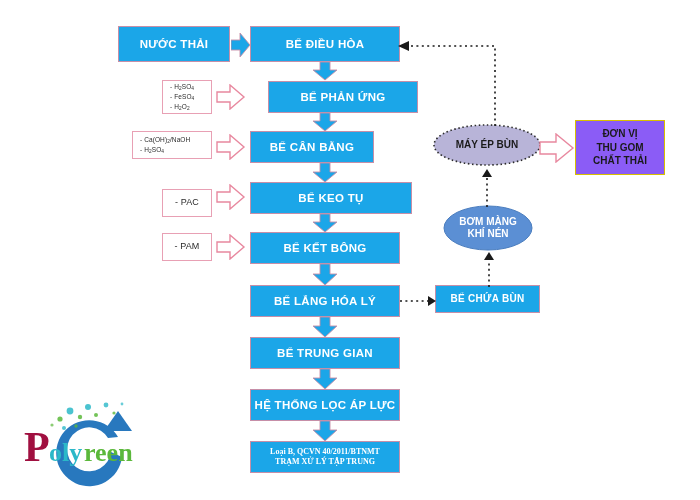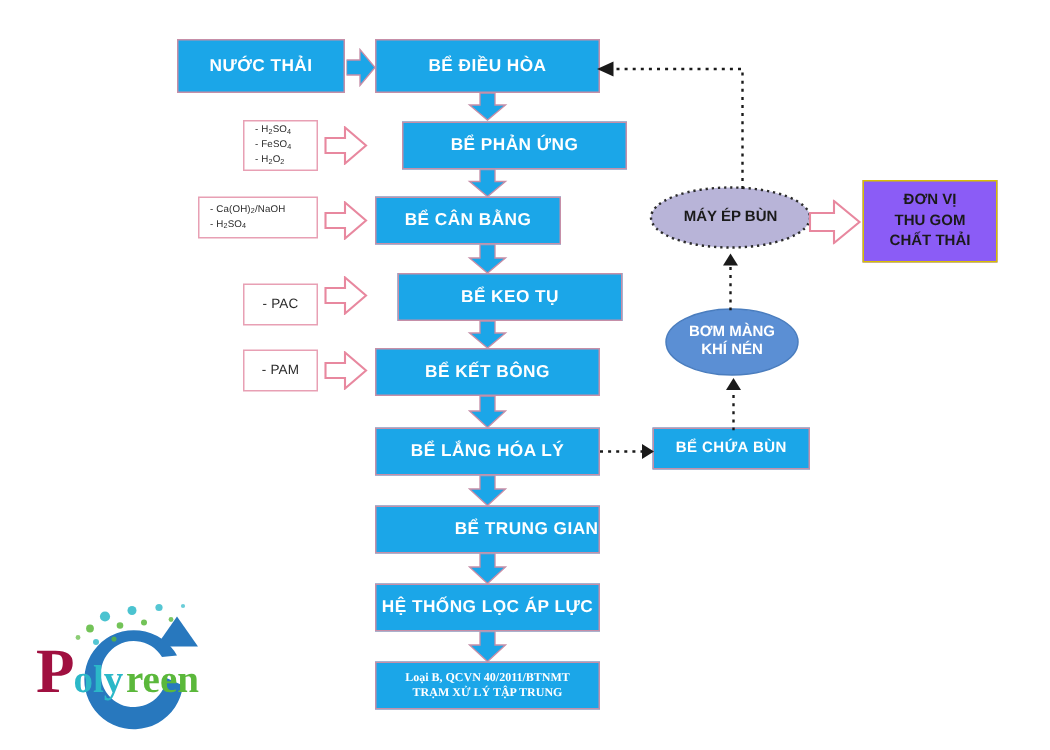--- a/index.html
+++ b/index.html
@@ -114,33 +114,33 @@
   </div>
 
   <div class="proc-box" style="left:250px; top:81px; width:150px; height:32px;margin-left:18px;">
     <span>BỂ PHẢN ỨNG</span>
   </div>
 
   <div class="proc-box" style="left:250px; top:131px; width:124px; height:32px;">
     <span>BỂ CÂN BẰNG</span>
   </div>
 
-  <div class="proc-box" style="left:250px; top:182px; width:150px; height:32px;margin-left:15px;">
+  <div class="proc-box" style="left:250px; top:182px; width:162px; height:32px;">
     <span>BỂ KEO TỤ</span>
   </div>
 
   <div class="proc-box" style="left:250px; top:232px; width:150px; height:32px;">
     <span>BỂ KẾT BÔNG</span>
   </div>
 
   <div class="proc-box" style="left:250px; top:285px; width:150px; height:32px;">
     <span>BỂ LẮNG HÓA LÝ</span>
   </div>
 
-  <div class="proc-box" style="left:250px; top:337px; width:150px; height:32px;justify-content:flex-end;">
+  <div class="proc-box" style="left:250px; top:337px; width:150px; height:32px;">
     <span>BỂ TRUNG GIAN</span>
   </div>
 
   <div class="proc-box" style="left:250px; top:389px; width:150px; height:32px;">
     <span>HỆ THỐNG LỌC ÁP LỰC</span>
   </div>
 
   <div class="proc-box small-text" style="left:250px; top:441px; width:150px; height:32px; flex-direction:column;font-family:Liberation Serif, serif;">
     <span>Loại B, QCVN 40/2011/BTNMT</span>
     <span>TRẠM XỬ LÝ TẬP TRUNG</span>

